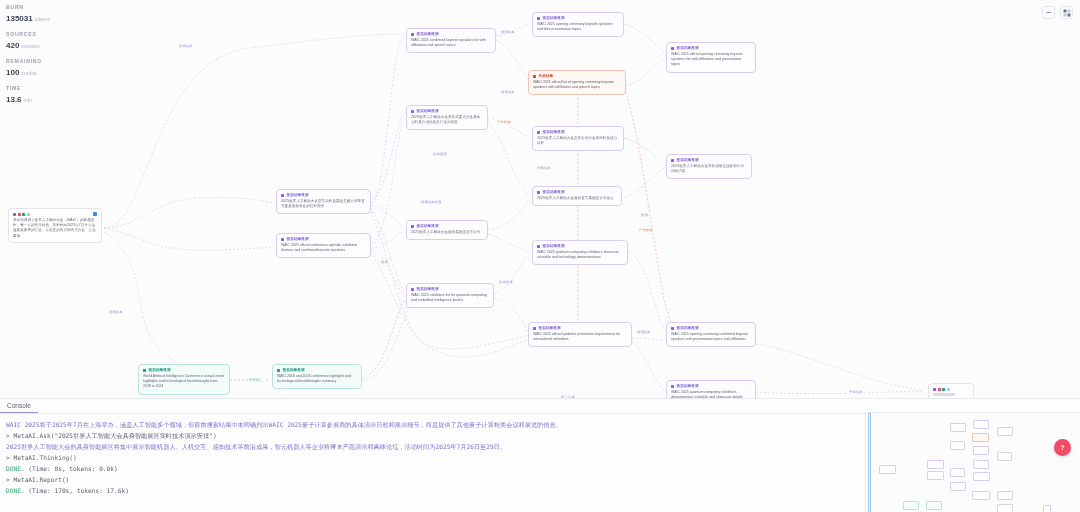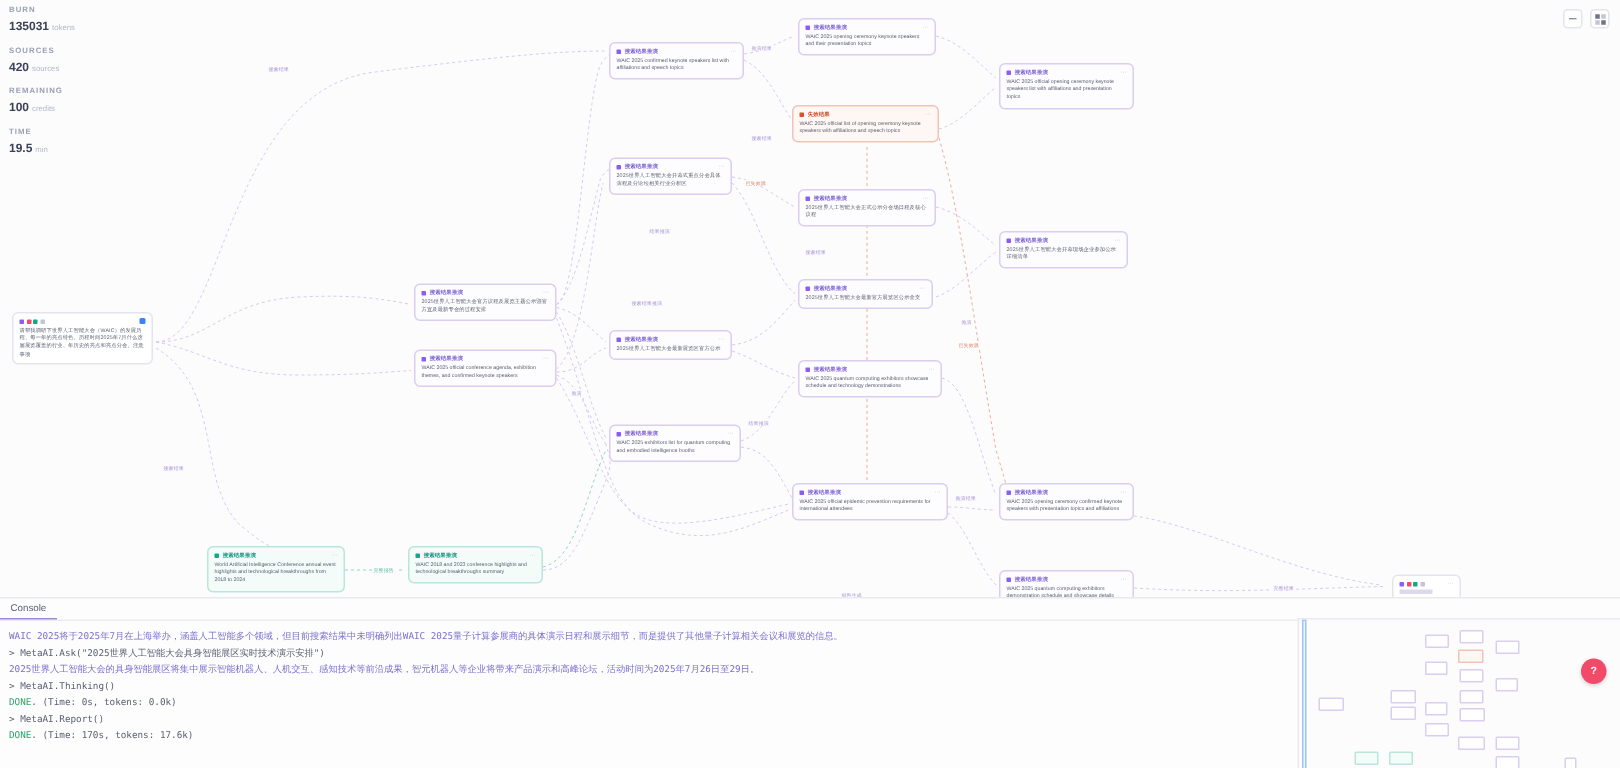--- a/index.html
+++ b/index.html
@@ -214,21 +214,21 @@
       </div>
       <div class="stat">
         <div class="stat-label">REMAINING</div>
         <div class="stat-value">
           <span class="stat-num">100</span><span class="stat-unit">credits</span>
         </div>
       </div>
       <div class="stat">
         <div class="stat-label">TIME</div>
         <div class="stat-value">
-          <span class="stat-num">19.5</span><span class="stat-unit">min</span>
+          <span class="stat-num">13.6</span><span class="stat-unit">min</span>
         </div>
       </div>
     </div>
 
     <div id="win-ctrls">
       <div class="wbtn">
         <svg width="7" height="7" viewBox="0 0 7 7">
           <rect x="1" y="3" width="5" height="0.9" fill="#8a8fa3"></rect>
         </svg>
       </div>

